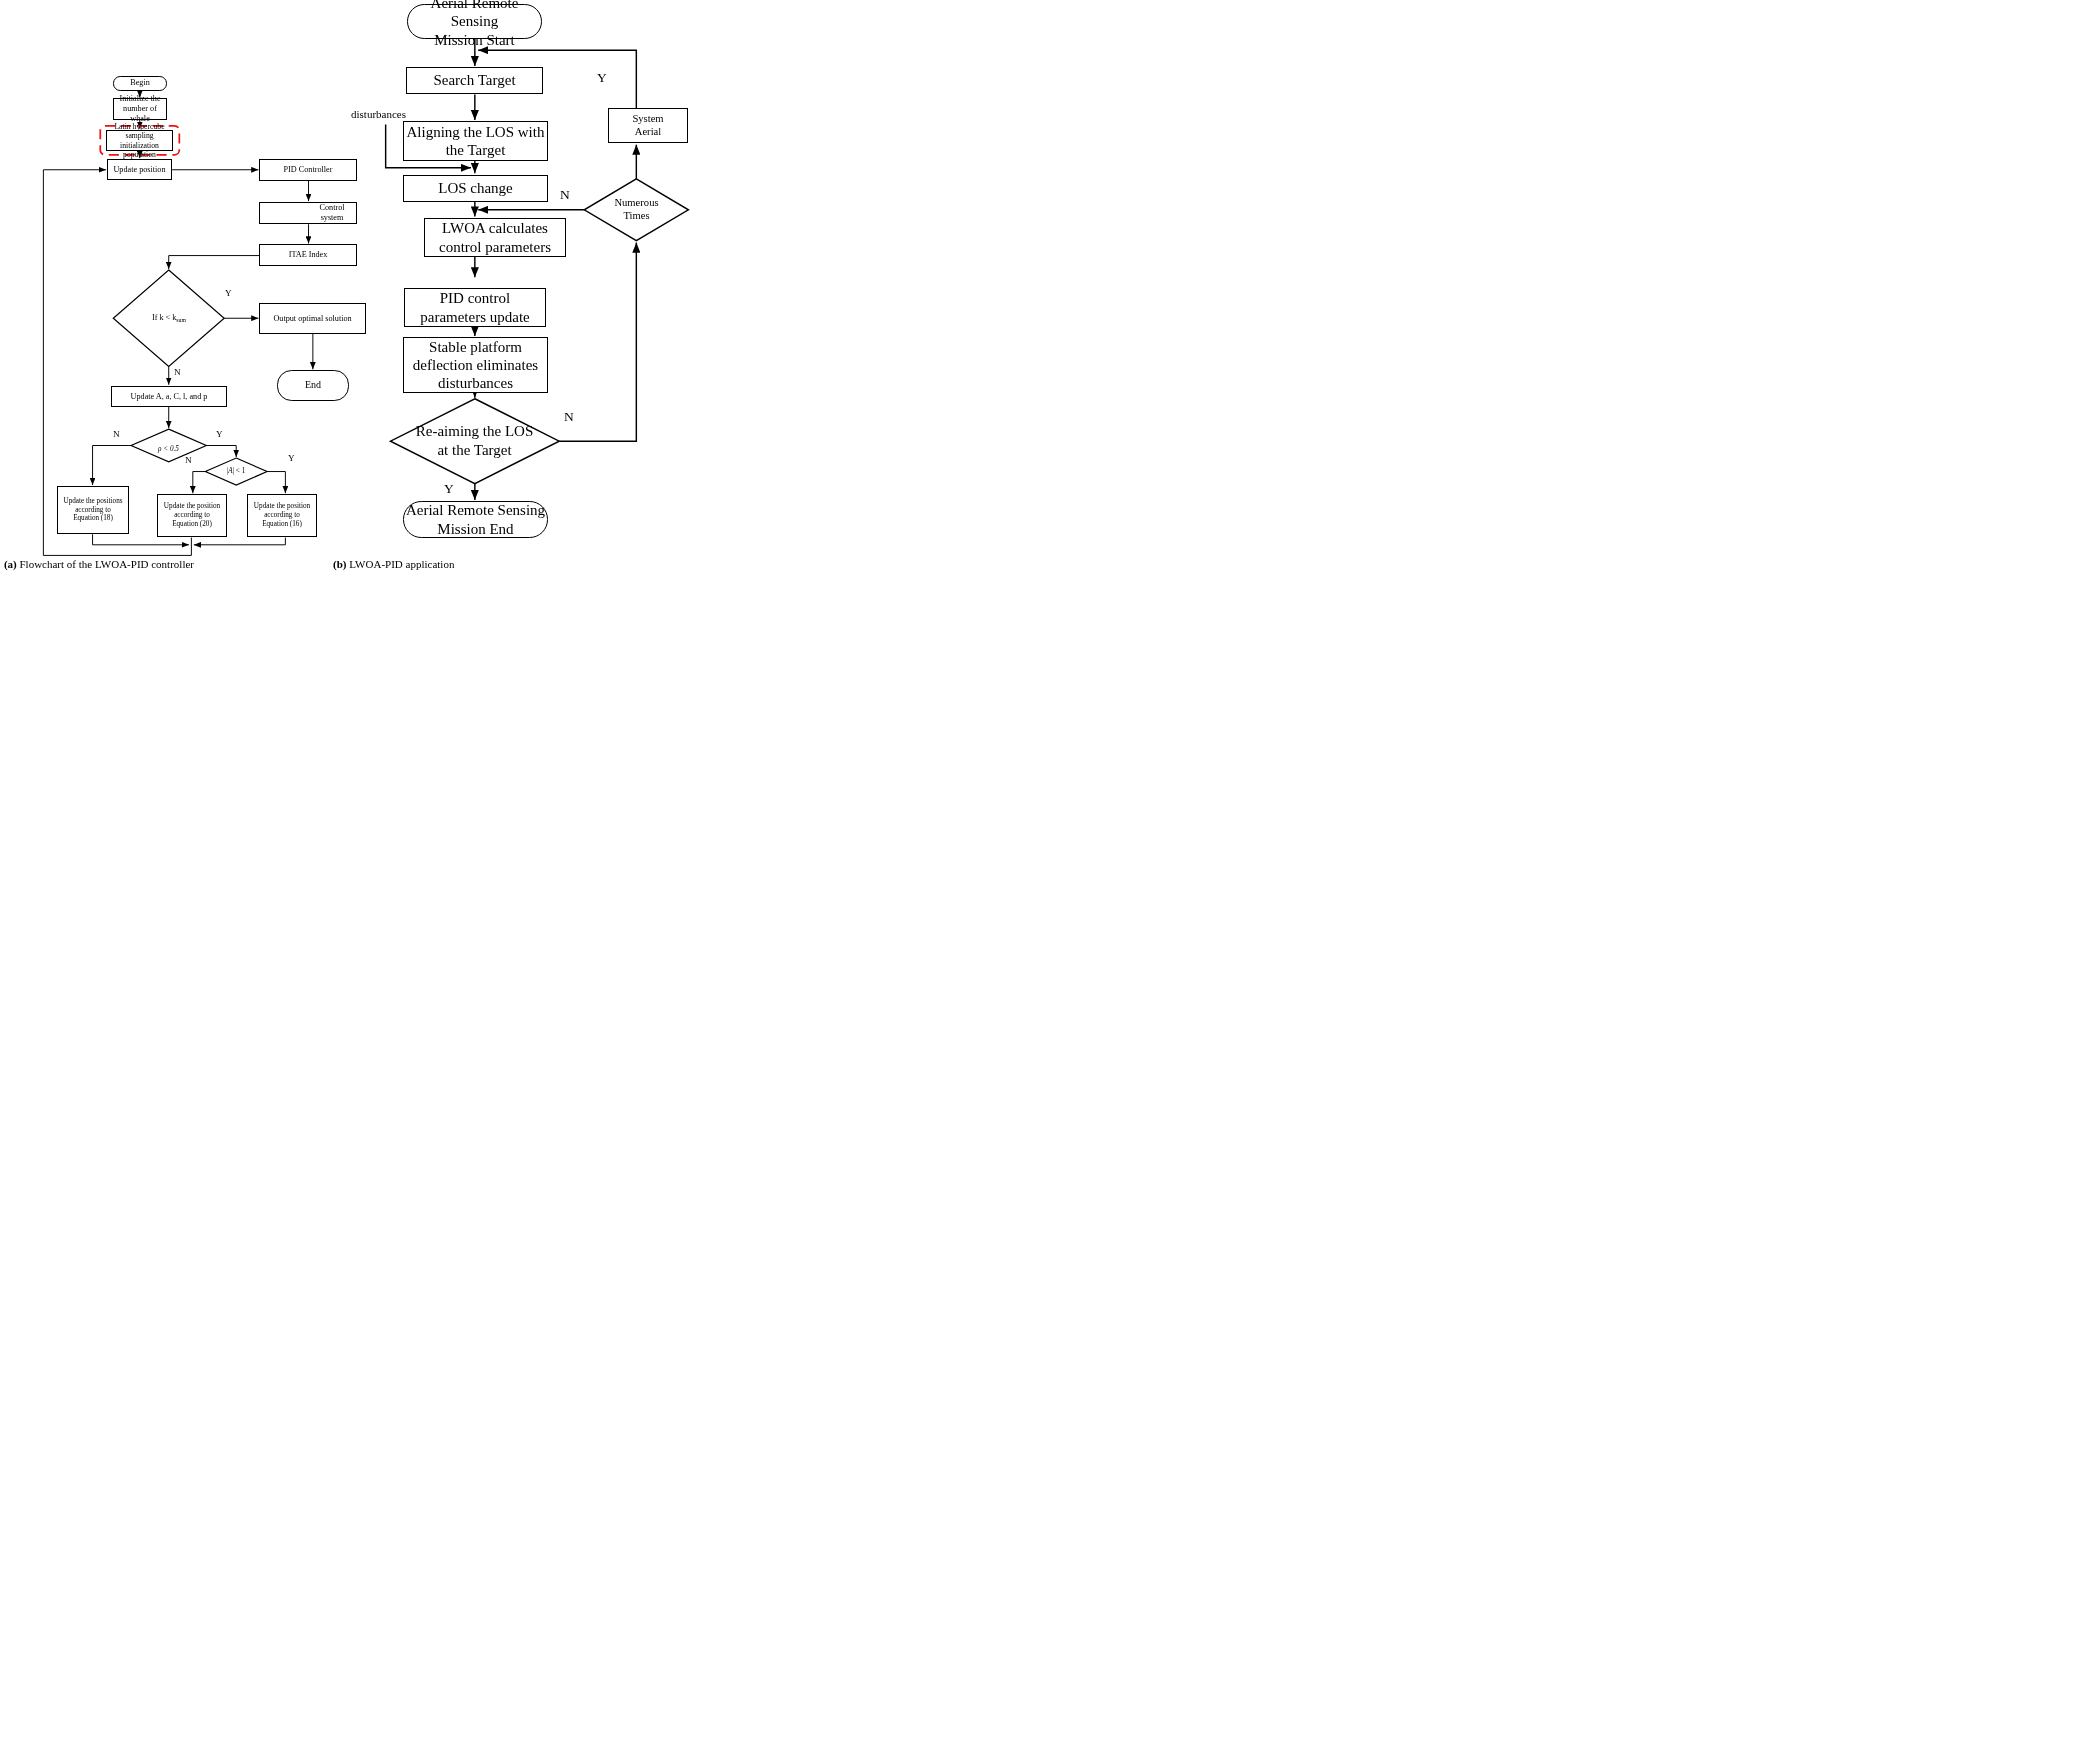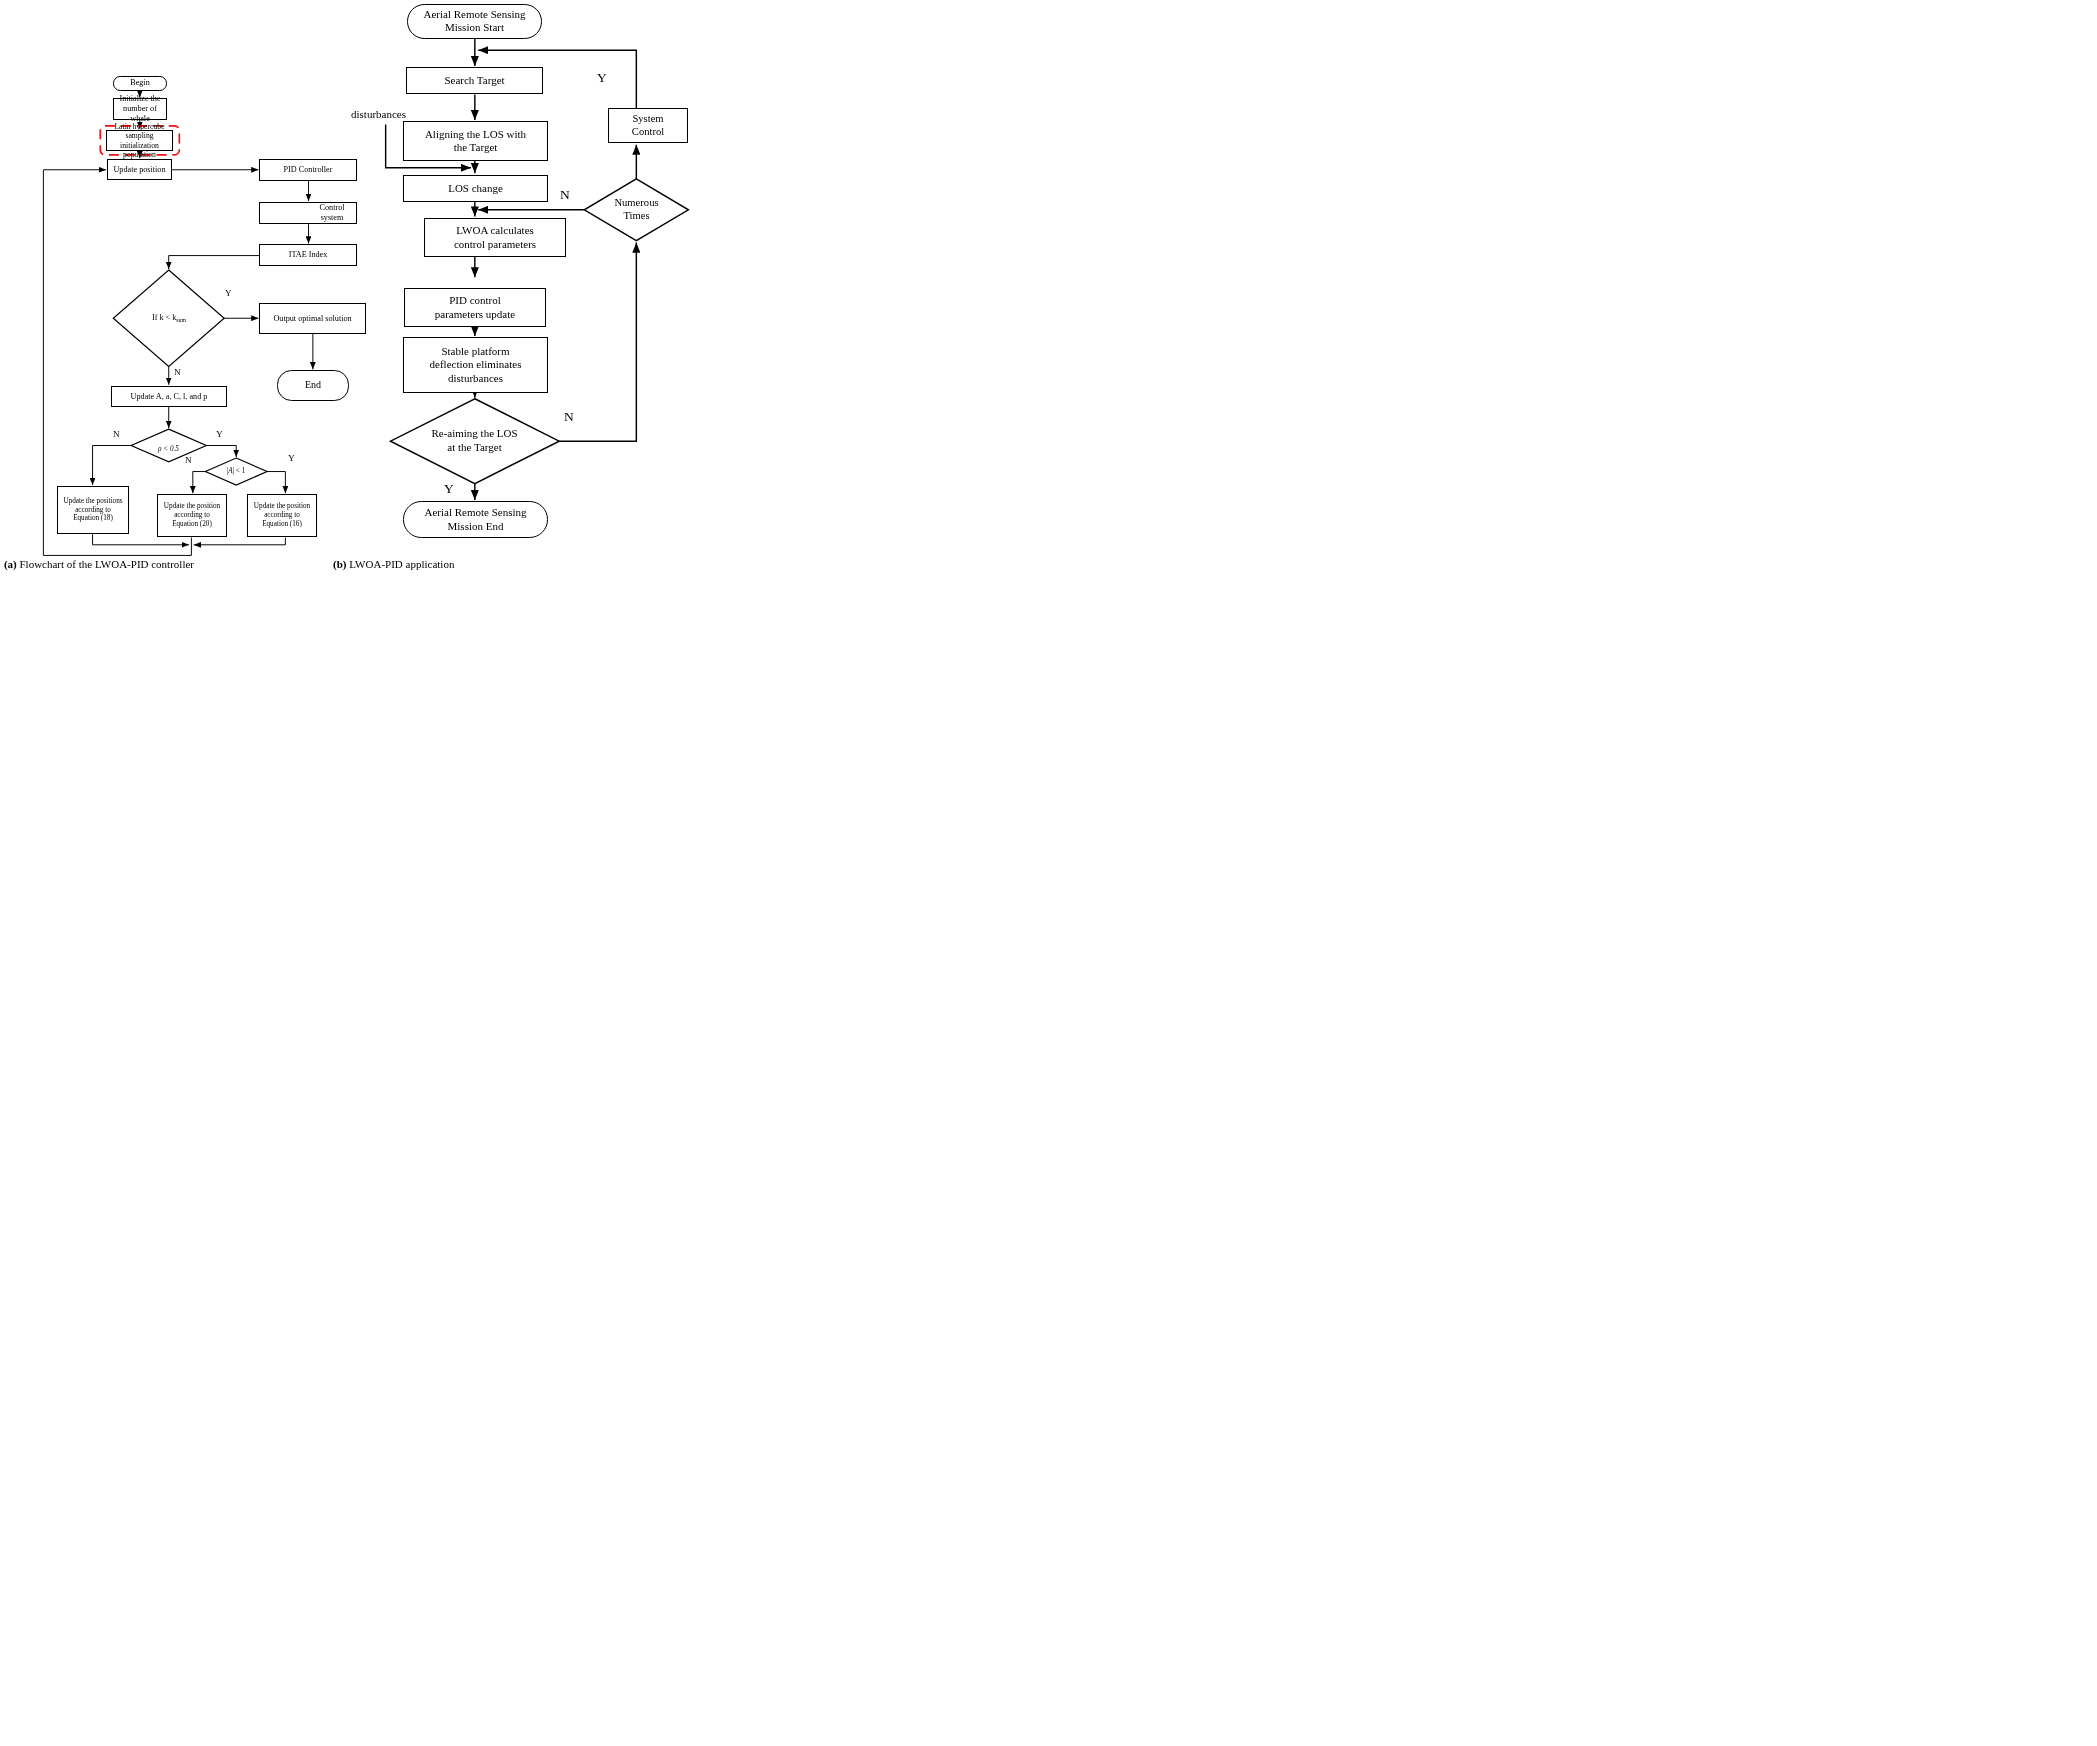--- a/index.html
+++ b/index.html
@@ -7,21 +7,21 @@
     font-family:"Liberation Serif","DejaVu Serif",serif;color:#000;overflow:hidden;}
   svg.wires{position:absolute;left:0;top:0;pointer-events:none;}
   .node{position:absolute;background:#fff;border:1px solid #000;
     display:flex;align-items:center;justify-content:center;text-align:center;
     box-sizing:border-box;}
   .b3{border-width:1.4px;}
   .noborder{border:none;background:transparent;}
   .ntext{white-space:pre-line;line-height:1.22;display:block;}
   .fs17{font-size:8.2px;}
   .fs15{font-size:7.2px;}
-  .fs23{font-size:11px;line-height:1.28;}
+  .fs23{font-size:15px;line-height:1.28;}
   .fs22{font-size:10.6px;line-height:1.25;}
   .lblA{position:absolute;font-size:9.2px;}
   .lblB{position:absolute;font-size:13.5px;}
   .dist{position:absolute;font-size:11px;}
   .caption{position:absolute;font-size:11px;white-space:nowrap;}
   .caption b{font-weight:bold;}
   .sub{font-size:5.8px;vertical-align:-1.9px;}
   .it{font-style:italic;}
 </style>
 </head>
@@ -206,21 +206,21 @@
 at the Target</span>
   </div>
 
   <div class="node b3 fs23" style="left:403px;top:501px;width:145px;height:37px;border-radius:18.3px;">
     <span class="ntext">Aerial Remote Sensing
 Mission End</span>
   </div>
 
   <div class="node b3 fs22" style="left:608px;top:108px;width:80px;height:35px;">
     <span class="ntext">System
-Control</span>
+Aerial</span>
   </div>
 
   <div class="node noborder fs22" style="left:594px;top:194px;width:85px;height:31px;">
     <span class="ntext">Numerous
 Times</span>
   </div>
 
   <span class="lblB" style="left:597px;top:70px;">Y</span>
   <span class="lblB" style="left:560px;top:187px;">N</span>
   <span class="lblB" style="left:564px;top:409px;">N</span>

